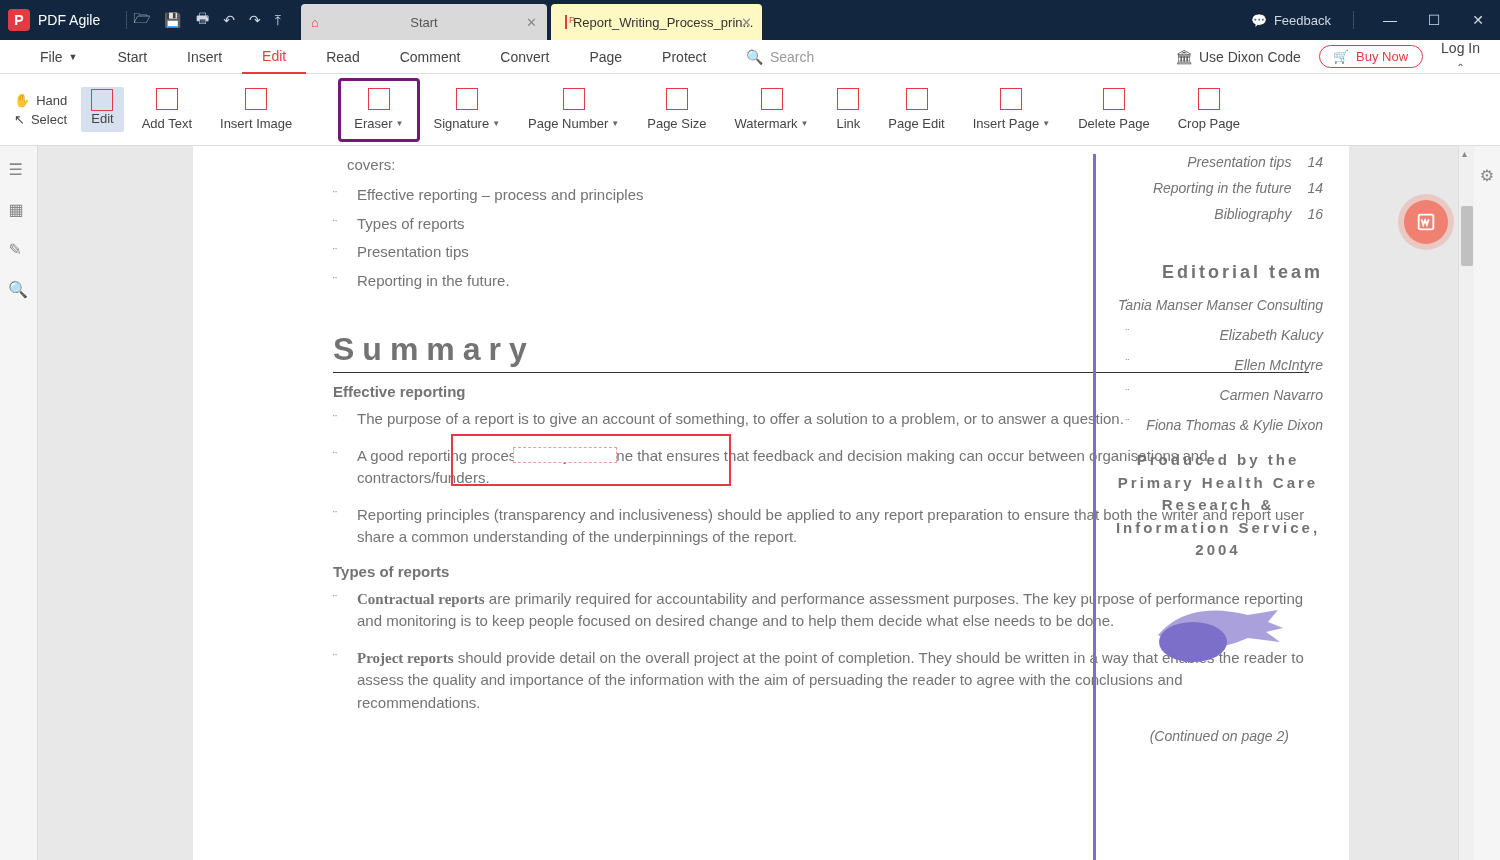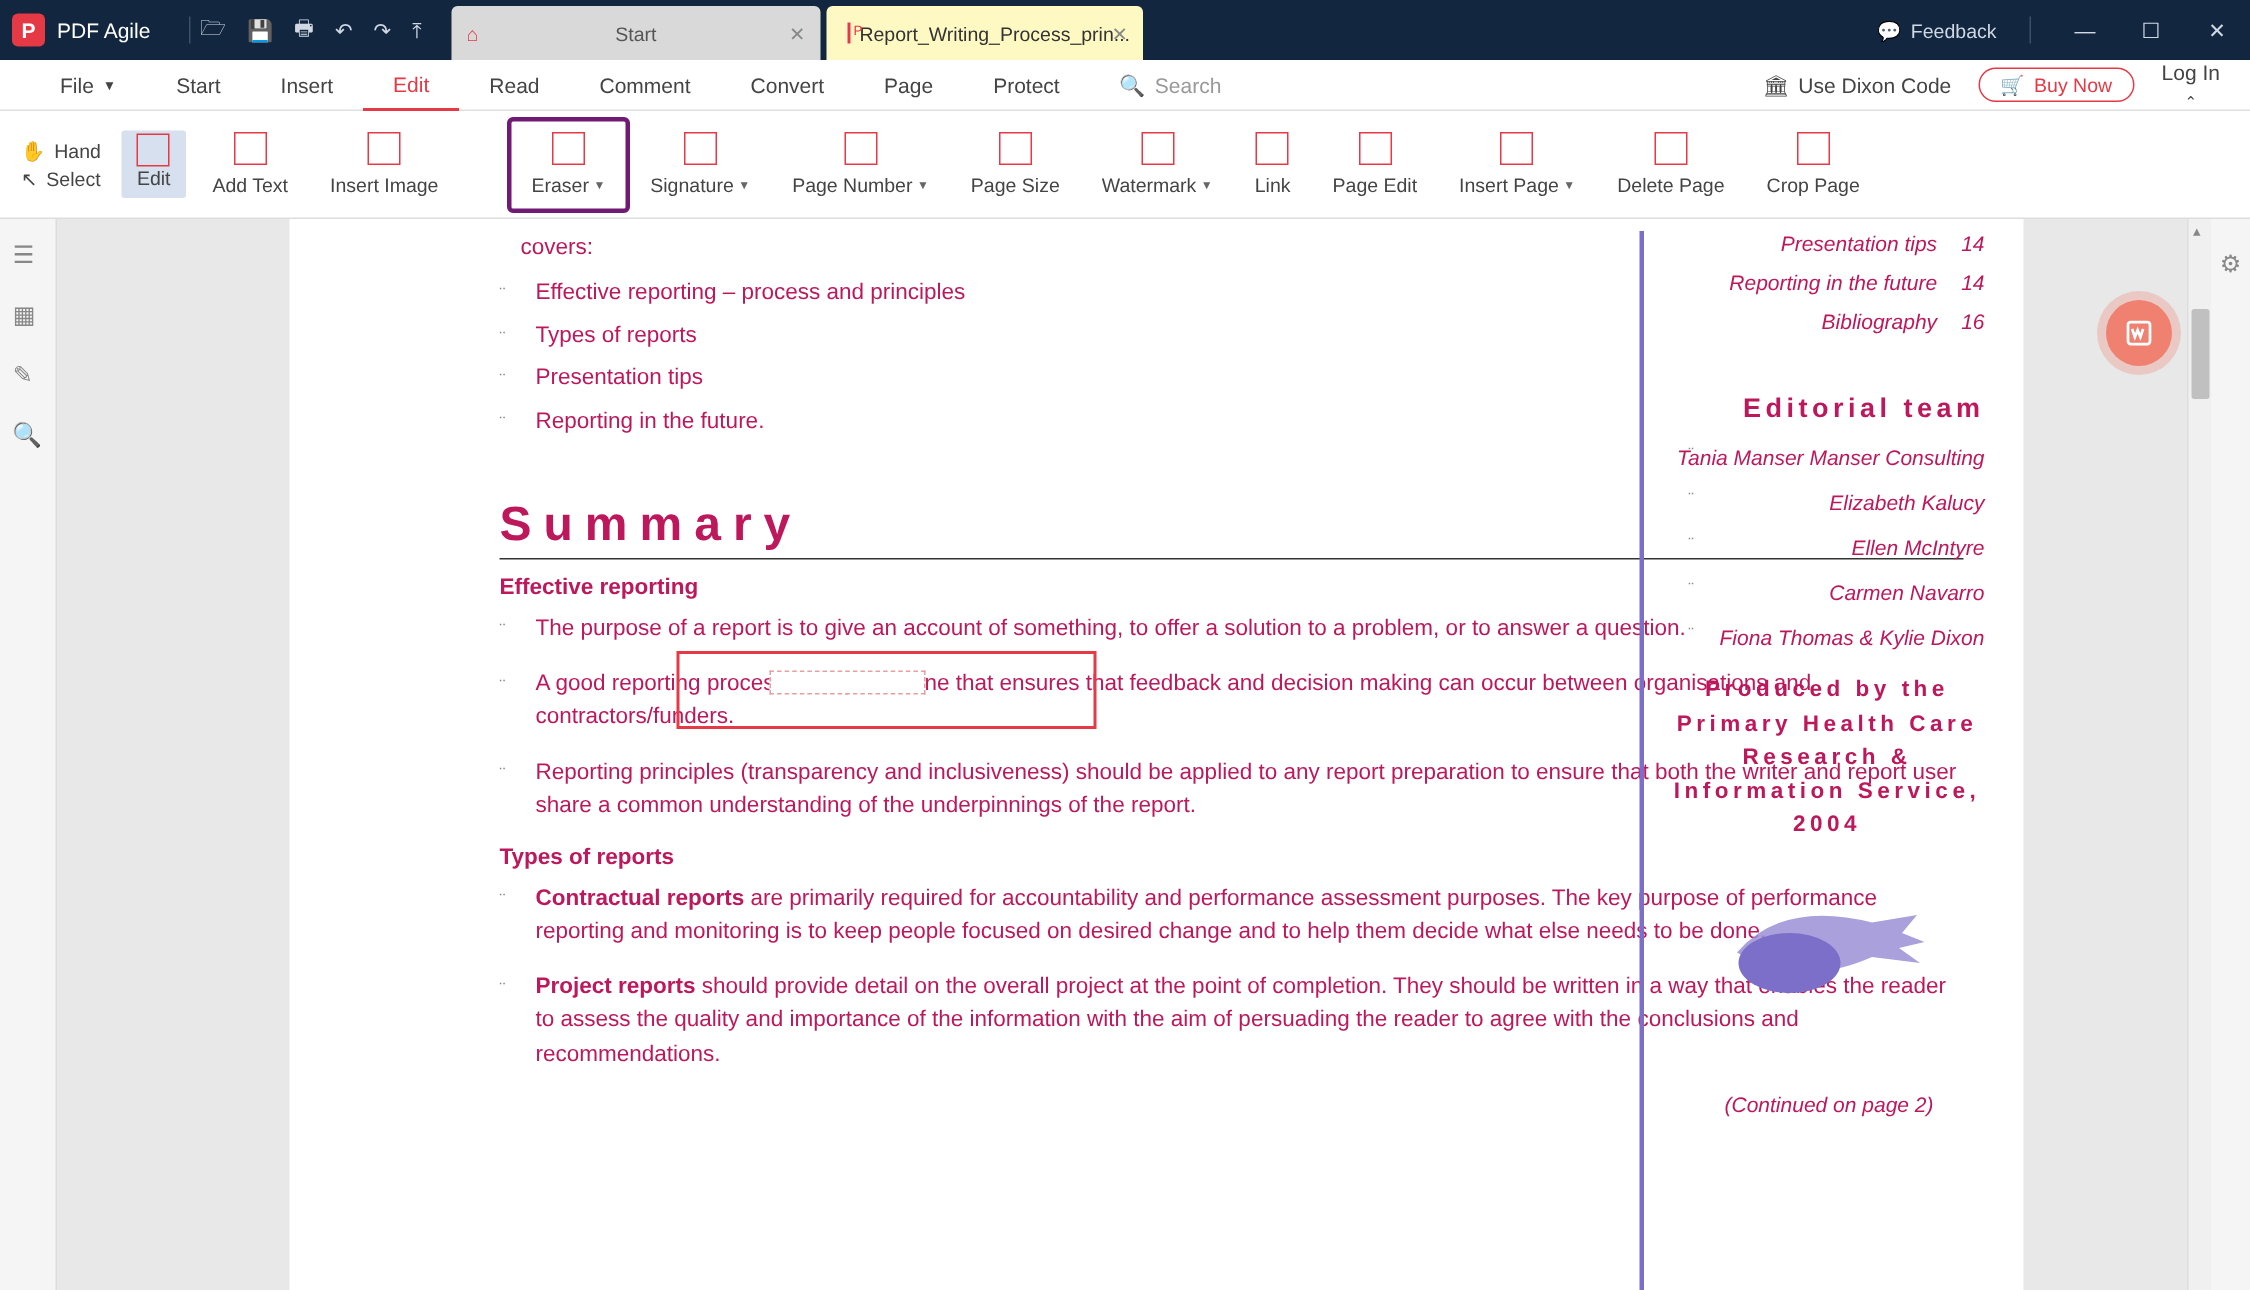--- a/index.html
+++ b/index.html
@@ -48,34 +48,34 @@
 
 .workspace { position: absolute; top: 146px; left: 0; right: 0; bottom: 0; display: flex; }
 .left-sidebar { width: 38px; background: #f5f5f5; border-right: 1px solid #ddd; display: flex; flex-direction: column; align-items: center; padding-top: 14px; gap: 24px; color: #888; }
 .left-sidebar .side-icon { width: 20px; height: 16px; }
 .doc-area { flex: 1; background: #e8e8e8; display: flex; justify-content: center; overflow: hidden; position: relative; }
 .scrollbar-v { width: 16px; background: #f0f0f0; border-left: 1px solid #ddd; position: relative; }
 .scroll-thumb { position: absolute; top: 60px; width: 12px; left: 2px; height: 60px; background: #c0c0c0; border-radius: 2px; }
 .scroll-arrow-up { position: absolute; top: 2px; left: 3px; font-size: 10px; color: #888; }
 .right-strip { width: 26px; background: #f5f5f5; display: flex; justify-content: center; padding-top: 20px; color: #888; }
 
-.page { width: 1156px; background: #fff; margin-top: 0; position: relative; font-family: Verdana, sans-serif; color: #be185d; margin-left: 46px; }
+.page { width: 1156px; background: #fff; margin-top: 0; position: relative; font-family: Verdana, sans-serif; color: #737373; margin-left: 46px; }
 .page-inner { padding: 10px 40px 20px 140px; }
 .covers { margin-left: 14px; margin-bottom: 8px; font-size: 15px; }
 .bullet-list { list-style: none; margin-left: 0; }
 .bullet-list li { font-size: 15px; line-height: 1.9; padding-left: 24px; position: relative; }
 .bullet-list li::before { content: "¨"; position: absolute; left: 0; color: #888; font-size: 12px; top: 4px; }
 
 .section-title { font-size: 32px; font-weight: 700; letter-spacing: 8px; margin-top: 36px; font-family: Arial, sans-serif; }
 .section-rule { border-top: 1px solid #333; margin-top: 4px; margin-bottom: 10px; }
 .subhead { font-weight: 700; font-size: 15px; margin-bottom: 8px; }
 .summary-list { list-style: none; }
 .summary-list li { font-size: 15px; line-height: 1.5; padding-left: 24px; position: relative; margin-bottom: 14px; }
 .summary-list li::before { content: "¨"; position: absolute; left: 0; color: #888; font-size: 12px; top: 3px; }
-.summary-list .bold-lead { font-weight: 700; }
+.summary-list .bold-lead { font-weight: 700; font-family: Liberation Serif, serif; }
 .continued { text-align: right; font-style: italic; font-size: 14px; padding-right: 20px; margin-top: 10px; }
 
 
 .eraser-box-red { position: absolute; border: 2px solid #e63946; }
 .eraser-inner { position: absolute; border: 1px dashed #e6a0a0; background: #fff; }
 
 
 .page-right { position: absolute; right: 26px; top: 8px; width: 210px; font-family: Verdana, sans-serif; }
 .page-right .divider { position: absolute; left: -20px; top: 0; bottom: -700px; width: 3px; background: #7b6fc9; }
 .toc-row { display: flex; justify-content: space-between; font-style: italic; font-size: 14px; margin-bottom: 10px; }

